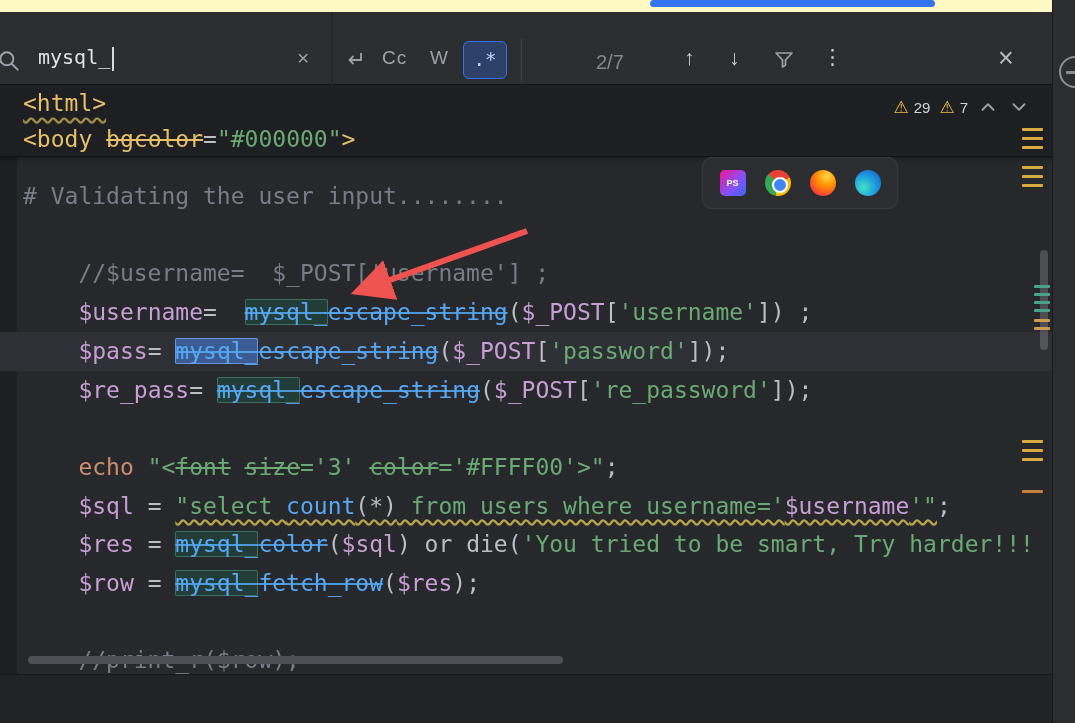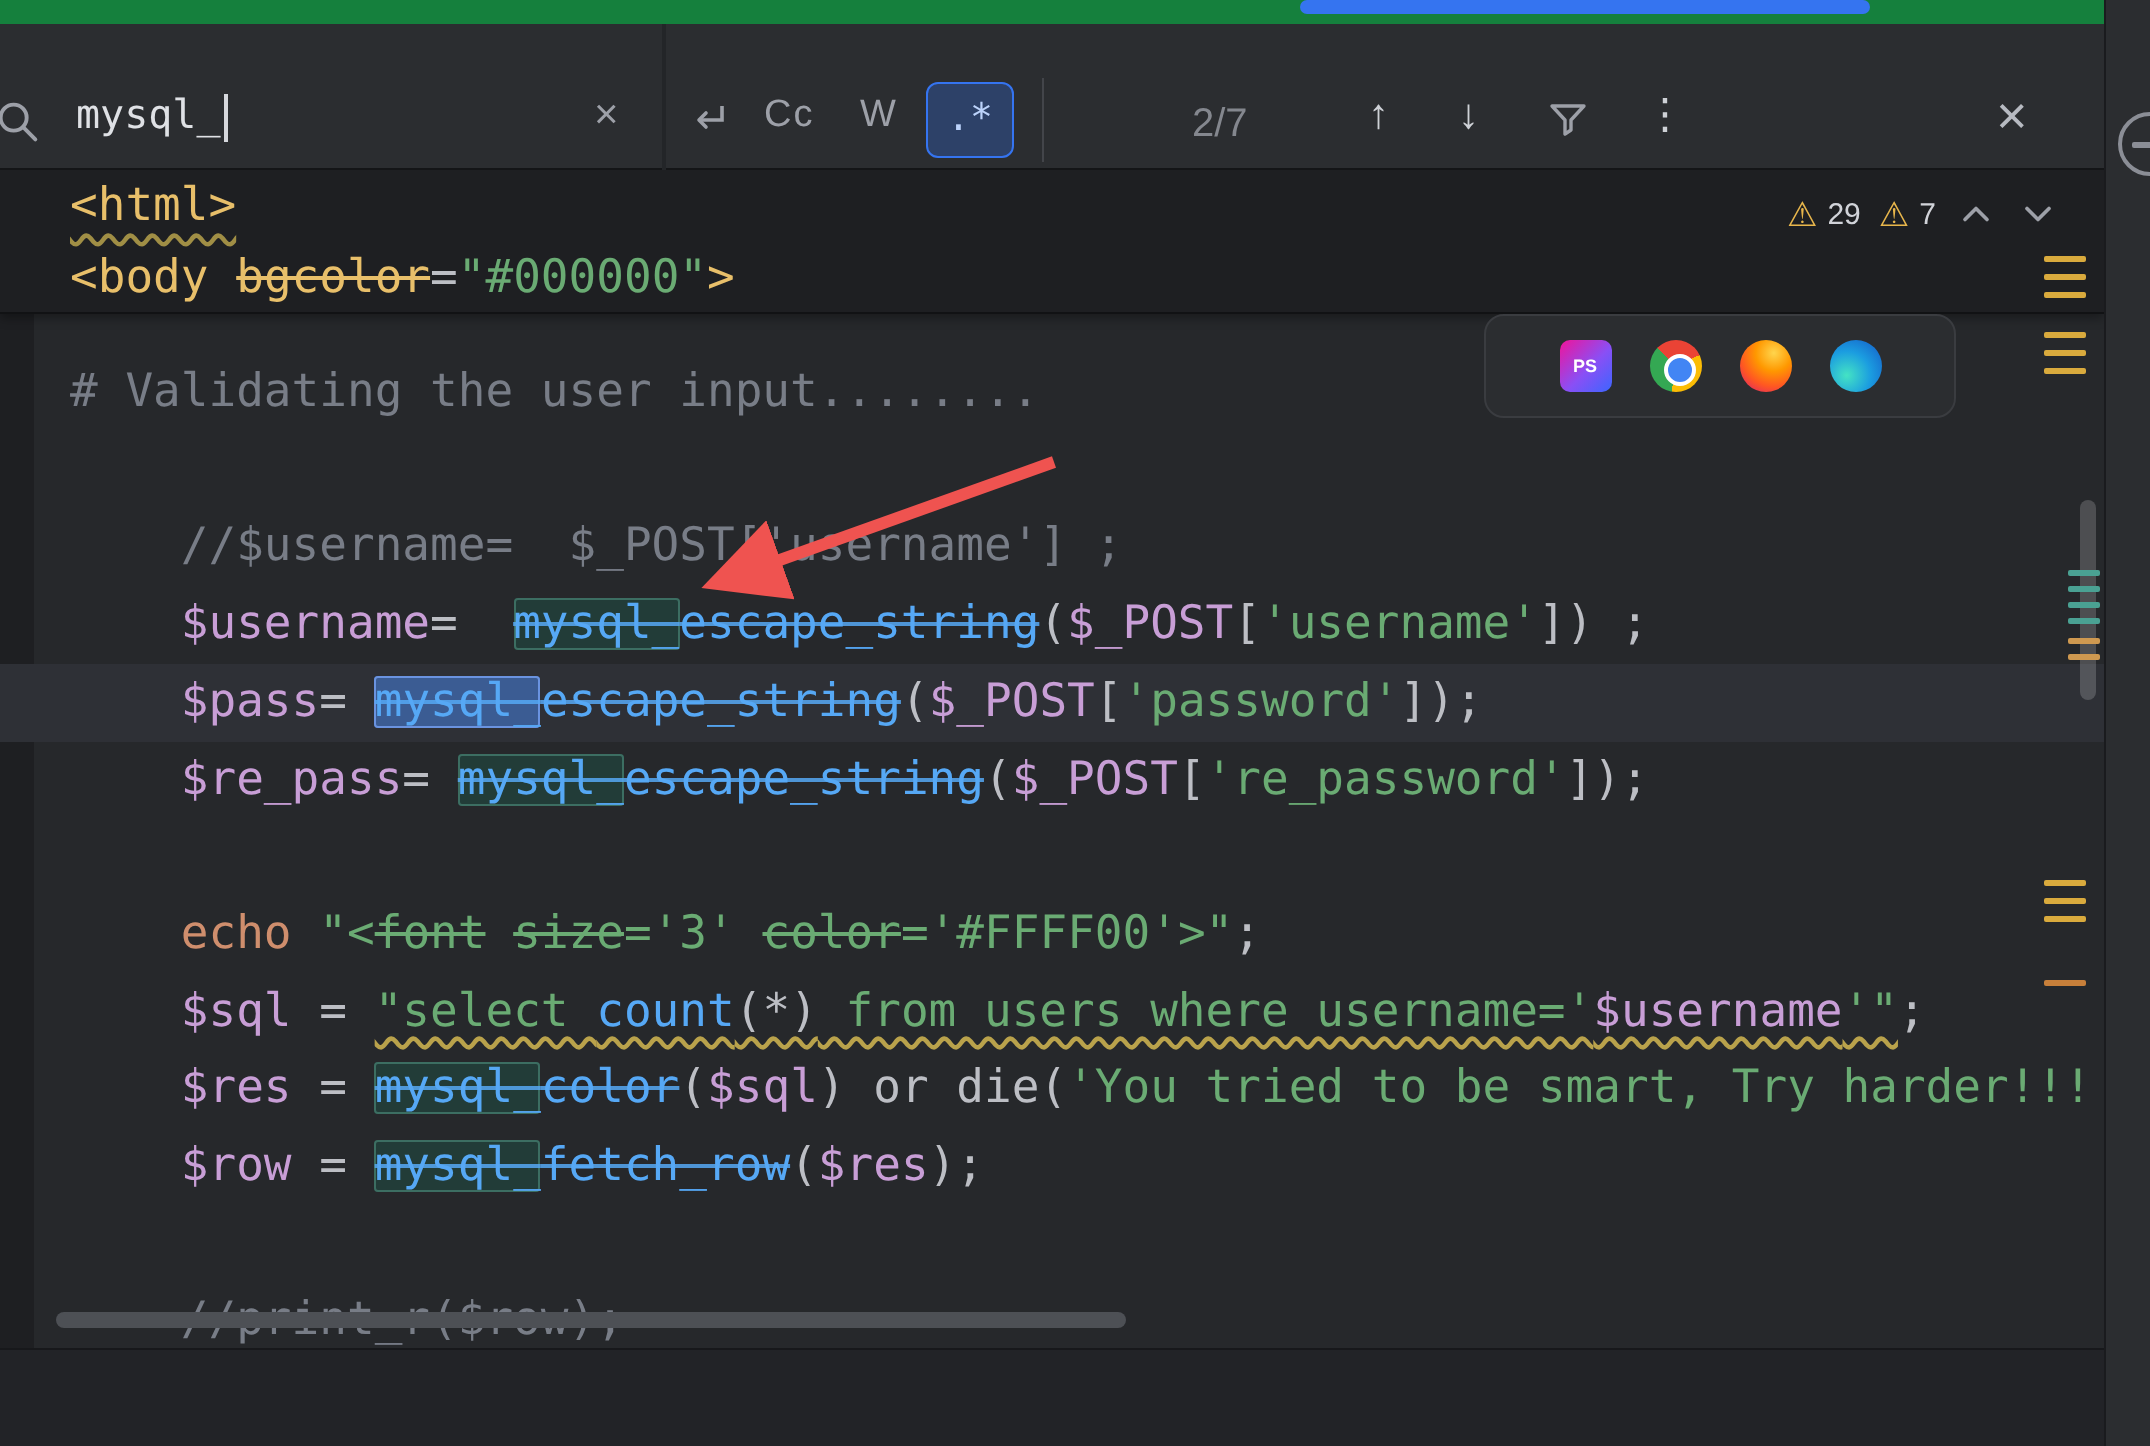--- a/index.html
+++ b/index.html
@@ -1,19 +1,19 @@
 <!DOCTYPE html>
 <html><head>
 <meta charset="utf-8">
 <style>
   * { margin:0; padding:0; box-sizing:border-box; }
   html,body { background:#101113; }
   .window {
     position:relative; width:1075px; height:723px; overflow:hidden;
-    background:#15803d; font-family:"Liberation Sans", sans-serif;
+    background:#fef9c3; font-family:"Liberation Sans", sans-serif;
   }
   
   .progress { position:absolute; left:650px; top:0; width:285px; height:7px;
     border-radius:4px; background:#3574f0; }
   
   .search-bar { position:absolute; left:0; top:12px; width:1052px; height:73px;
     background:#2b2d30; border-bottom:1px solid #141517; }
   .sb-item { position:absolute; color:#9da0a8; }
   .sb-magnifier { left:-4px; top:36px; }
   .sb-query { left:38px; top:33px; font-family:"DejaVu Sans Mono",monospace;
@@ -40,21 +40,21 @@
   .editor { position:absolute; left:0; top:85px; width:1052px; height:638px;
     background:#26282b; overflow:hidden;
     font-family:"DejaVu Sans Mono",monospace; font-size:23px; }
   .gutter { position:absolute; left:0; top:72px; width:17px; height:566px;
     background:#1e1f22; }
   .sticky { position:absolute; left:0; top:0; width:100%; height:72px;
     background:#1e1f22; border-bottom:1px solid #111214;
     box-shadow:0 2px 5px rgba(0,0,0,.35); }
   .sticky .code-line { line-height:36px; }
   .code-lines { position:absolute; left:0; top:72px; width:100%; padding-top:20px; }
-  .code-line { white-space:pre; line-height:38.7px; padding-left:35px; width:100%; }
+  .code-line { white-space:pre; line-height:38.7px; padding-left:23px; width:100%; }
   .code-line.current { background:#2e3036; }
   
   .cmt { color:#787d87; }
   .v   { color:#c89ed6; }
   .pun { color:#bcbec4; }
   .str { color:#6aab73; }
   .kw  { color:#cf8e6d;text-align:center; }
   .tag { color:#e8bf6a; }
   .fn  { color:#56a8f5; text-decoration:line-through;
          text-decoration-thickness:1.5px; text-decoration-color:rgba(86,168,245,.85); }
@@ -69,21 +69,21 @@
   .match { box-shadow:inset 0 0 0 1px #3c6e62; background:rgba(30,84,74,.45);
            border-radius:2px; }
   .sel { background:#3b5c93; box-shadow:inset 0 0 0 1px #6a93e0; border-radius:2px; }
   
   .inspections { position:absolute; top:4px; right:22px; height:36px;
     display:flex; align-items:center; gap:9px;
     font-family:"Liberation Sans",sans-serif; }
   .insp-icon { color:#e8b64c; font-size:17px; }
   .insp-num { color:#d1d3d9; font-size:15px; margin-left:-4px; }
   
-  .float-toolbar { position:absolute; left:742px; top:72px; width:236px; height:52px;
+  .float-toolbar { position:absolute; left:702px; top:72px; width:196px; height:52px;
     background:#2b2d30; border:1px solid #3a3c40; border-radius:10px;
     display:flex; align-items:center; justify-content:center; gap:19px; }
   .bicon { width:26px; height:26px; border-radius:50%; position:relative; }
   .phpstorm { border-radius:5px;
     background:linear-gradient(135deg,#f0149a 0%,#8a4ff5 55%,#3c66ff 100%);
     display:flex; align-items:center; justify-content:center; }
   .phpstorm span { color:#fff; font-size:9px; font-weight:bold;
     font-family:"Liberation Sans",sans-serif; }
   .chrome { background:conic-gradient(from -45deg,#ea4335 0deg 110deg,
     #fbbc05 110deg 235deg,#34a853 235deg 360deg); }

